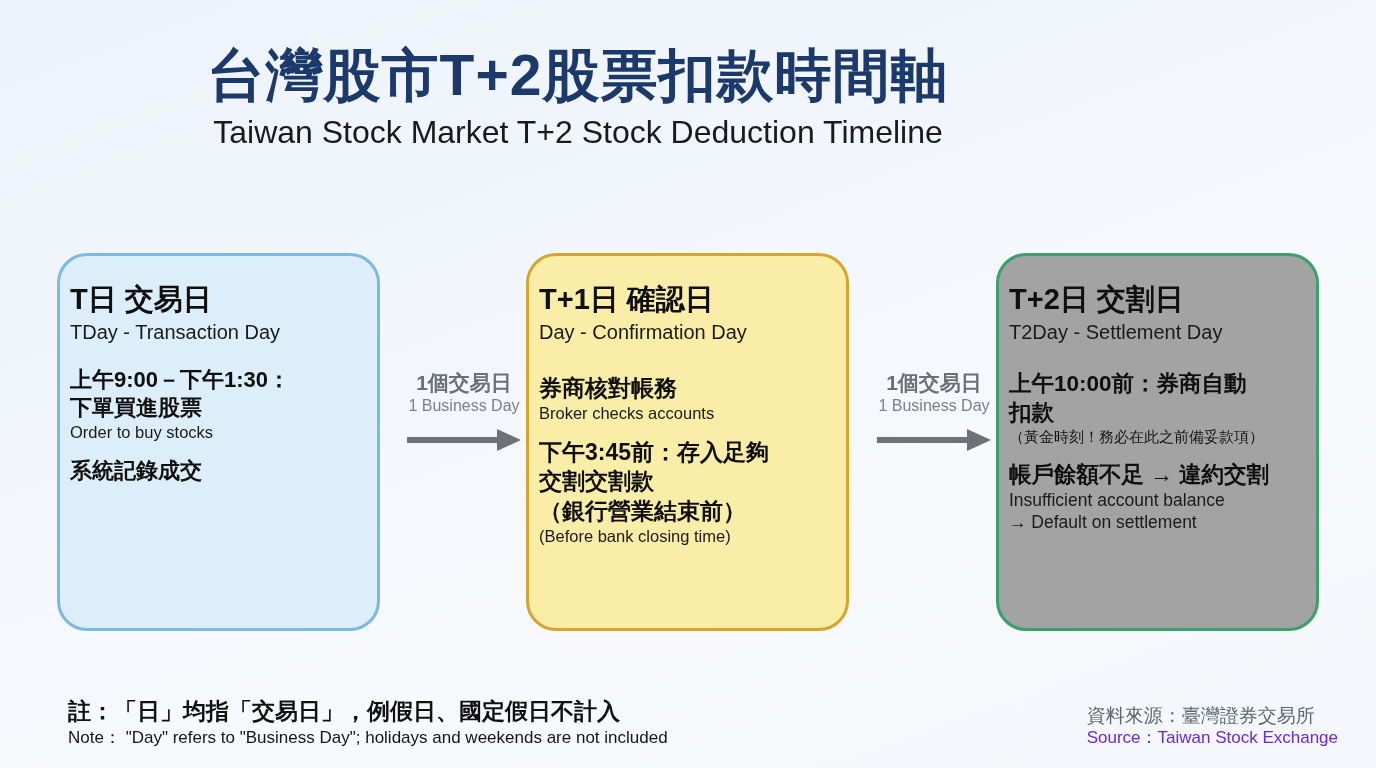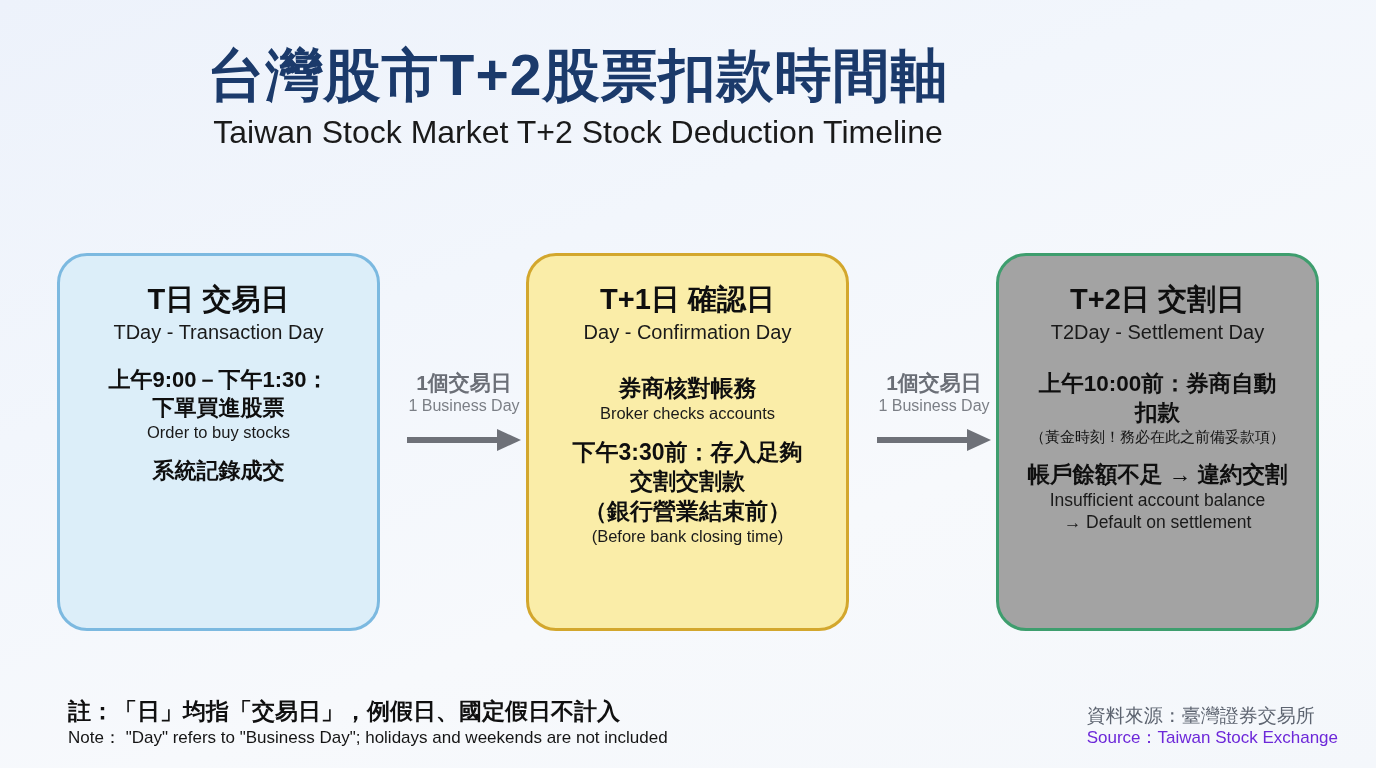--- a/index.html
+++ b/index.html
@@ -60,21 +60,20 @@
   .card {
     position: absolute;
     top: 0;
     width: 323px;
     height: 378px;
     box-sizing: border-box;
     border-radius: 30px;
     border-style: solid;
     border-width: 3px;
     padding: 26px 10px 10px 10px;
-    text-align: center;
     overflow: hidden;
   }
   .card.c1 { left: 0px;   background: #dceef9; border-color: #7cb9e0; }
   .card.c2 { left: 469px; background: #faeda8; border-color: #d3a72d; }
   .card.c3 { left: 939px; background: #a3a3a3; border-color: #3e9e6e; }
 
   .card-title-zh {
     font-size: 29px;
     font-weight: bold;
     line-height: 1.2;
@@ -253,21 +252,21 @@
 
     <div class="card c2">
       <div class="card-title-zh">T+1日 確認日</div>
       <div class="card-title-en">Day - Confirmation Day</div>
       <div class="card-body">
         <div class="blk">
           <div class="ln-zh">券商核對帳務</div>
           <div class="ln-en">Broker checks accounts</div>
         </div>
         <div class="blk">
-          <div class="ln-zh">下午3:30前：存入足夠</div>
+          <div class="ln-zh">下午3:45前：存入足夠</div>
           <div class="ln-zh">交割交割款</div>
           <div class="ln-zh">（銀行營業結束前）</div>
           <div class="ln-en">(Before bank closing time)</div>
         </div>
       </div>
     </div>
 
     <div class="connector k2">
       <div class="conn-zh">1個交易日</div>
       <div class="conn-en">1 Business Day</div>

